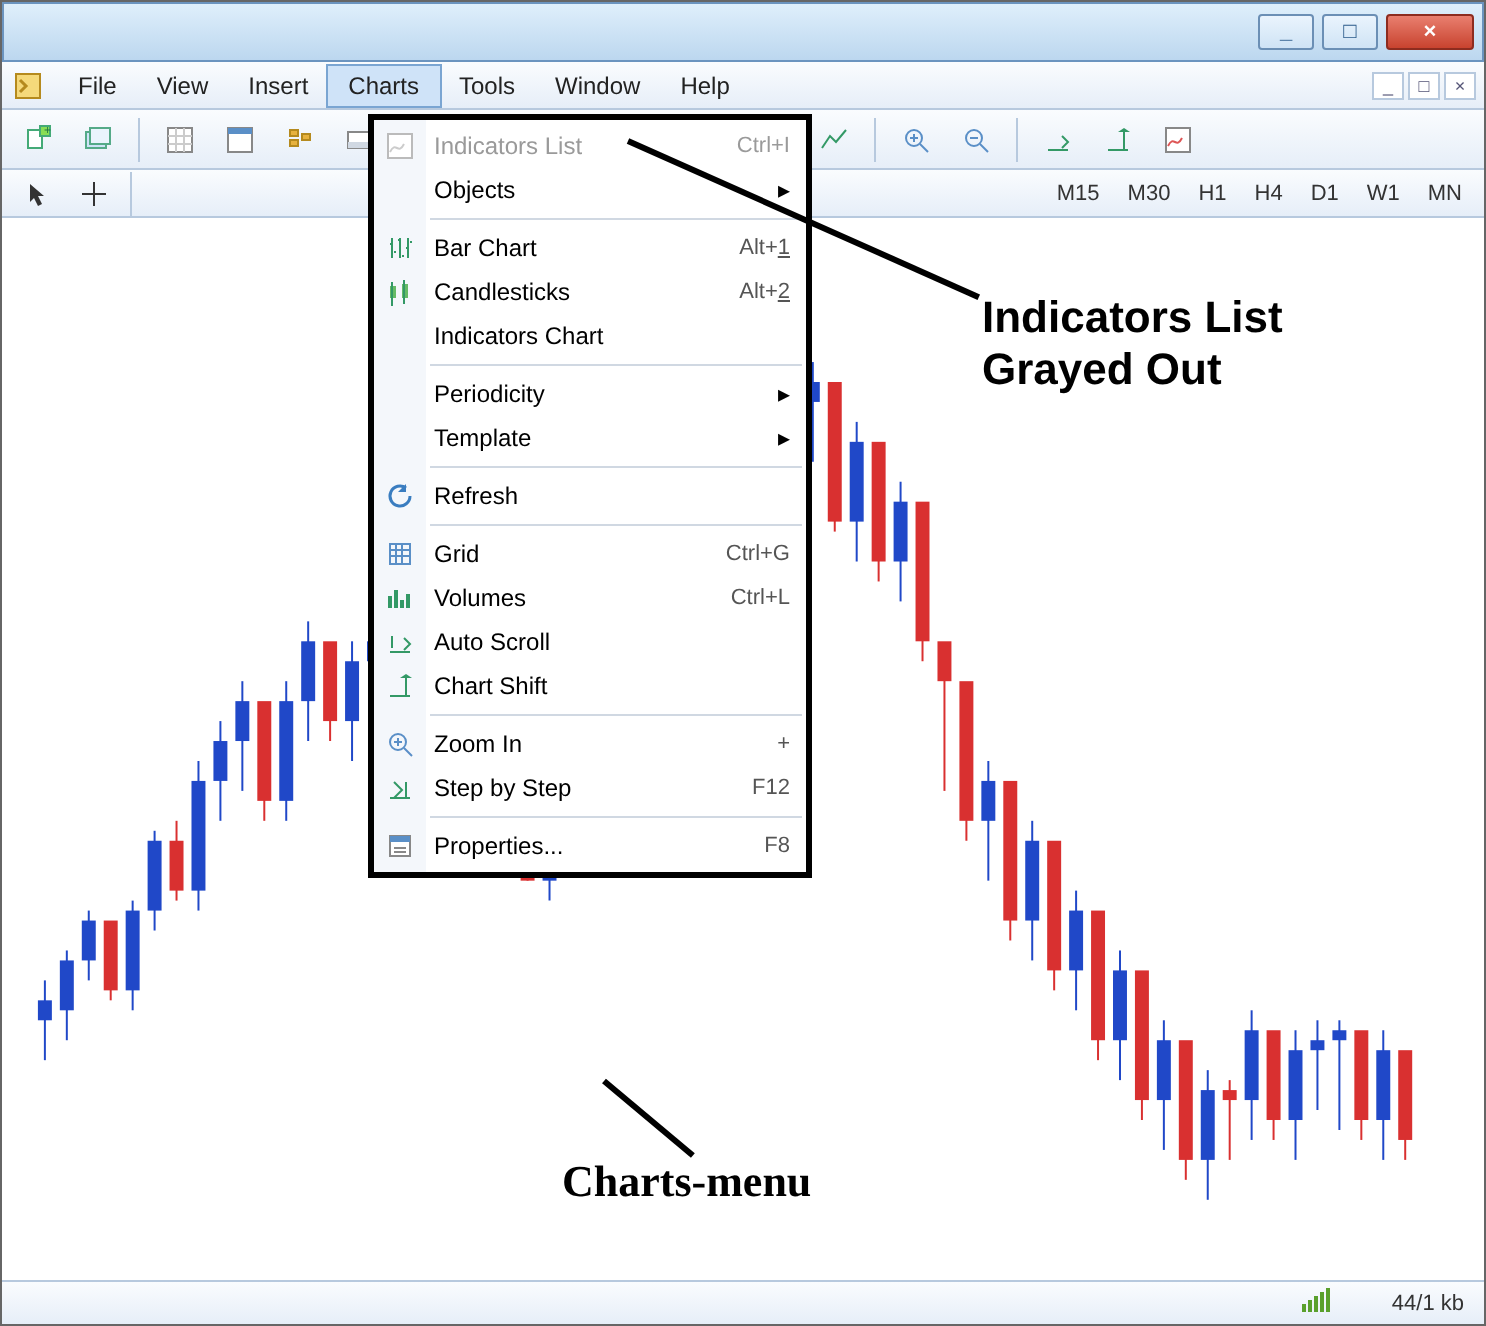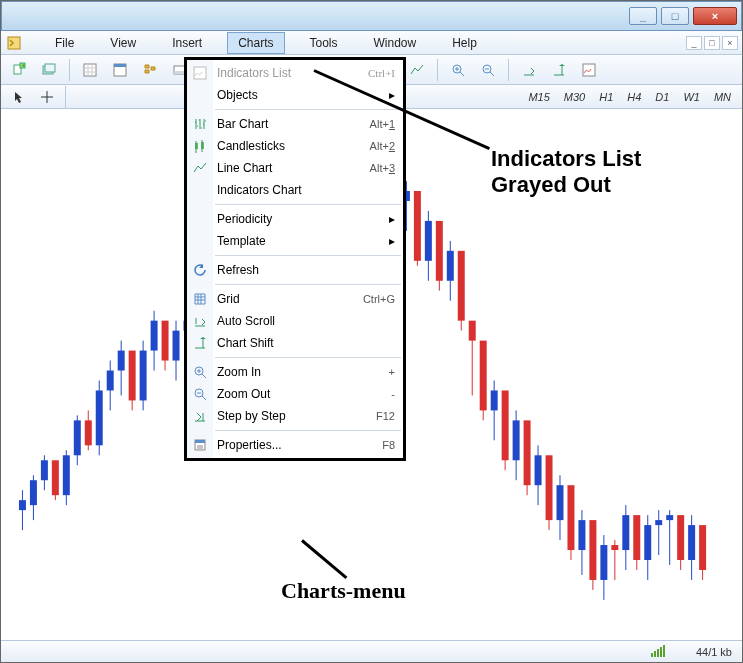--- a/index.html
+++ b/index.html
@@ -3,44 +3,44 @@
 <meta charset="utf-8">
 <style>
   * { box-sizing: border-box; margin: 0; padding: 0; font-family: "Segoe UI", Tahoma, sans-serif; user-select: none; }
   body { background: #fff; width: 743px; height: 663px; overflow: hidden; border: 1px solid #666; position: relative; }
 
   .titlebar { height: 30px; background: linear-gradient(#dfeffb,#bcd7ef); border: 1px solid #6b94bf; display: flex; align-items: center; justify-content: flex-end; padding: 0 4px; gap: 4px; }
   .winbtn { width: 28px; height: 18px; border: 1px solid #6b8fb5; border-radius: 2px; display: flex; align-items: center; justify-content: center; font-size: 11px; font-weight: bold; }
   .min-btn, .max-btn { background: linear-gradient(#eaf4fd,#cfe3f5); color:#2a5a8a; }
   .close-btn { background: linear-gradient(#e97f6f,#c8432f); color:#fff; border-color:#8d2c1f; width:44px; }
 
-  .menubar { height: 24px; background: linear-gradient(#fafcfe,#e6eef8); border-bottom: 1px solid #b7c9de; display:flex; align-items:center; padding-left: 4px; gap: 16px; position:relative; }
+  .menubar { height: 24px; background: linear-gradient(#fafcfe,#e6eef8); border-bottom: 1px solid #b7c9de; display:flex; align-items:center; padding-left: 4px; gap: 0; position:relative; }
   .app-icon { width:18px; height:18px; margin-right: 6px; display:inline-flex; align-items:center; justify-content:center; color:#d0a12c; }
   .menuitem { padding: 3px 10px; font-size: 12px; color:#222; cursor:default; }
   .menuitem.open { background:#cfe3f8; outline:1px solid #7aa5d2; }
   .child-ctrls { margin-left:auto; display:flex; gap:2px; padding-right:4px;}
   .child-ctrls span { width:16px; height:14px; border:1px solid #b7c9de; background:#fff; font-size:9px; display:flex; align-items:center; justify-content:center; color:#557; }
 
   .toolbar { height: 30px; background: linear-gradient(#fafcfe,#e6eef8); border-bottom: 1px solid #b7c9de; display:flex; align-items:center; padding: 0 6px; gap: 6px; }
   .tb-sep { width:1px; height:22px; background:#b7c9de; margin:0 2px; }
   .tb-btn { width:24px; height:24px; display:flex; align-items:center; justify-content:center; font-size:13px; color:#3a5f8a; border:1px solid transparent; border-radius:2px; }
   .tb-eabox { border:1px solid #b7c9de; background:#fff; padding:2px 10px; font-size:12px; color:#333; height:20px; display:flex; align-items:center; }
 
   .tfbar { height:24px; background: linear-gradient(#fafcfe,#e6eef8); border-bottom:1px solid #b7c9de; display:flex; align-items:center; padding:0 6px; gap:4px; }
-  .tf-btn { font-size:11px; color:#333; padding:1px 4px; border:1px solid transparent;font-style:italic; }
+  .tf-btn { font-size:11px; color:#333; padding:1px 4px; border:1px solid transparent; }
 
   .chart-area { position:absolute; top:110px; left:0; right:0; bottom:22px; background:#fff; overflow:hidden; }
   .candle-layer { position:absolute; top:0; left:0; width:100%; height:100%; }
 
   .dropdown { position:absolute; top:56px; left:183px; width:222px; background:linear-gradient(to right,#f4f7fb 0,#f4f7fb 26px,#fff 26px,#fff 100%); border:3px solid #000; z-index:10; font-size:12px; padding: 2px 0; }
   .dd-row { height:22px; display:flex; align-items:center; padding:0 8px 0 30px; position:relative; color:#000; }
   .dd-row.disabled { color:#9a9a9a; }
   .dd-row .ico { position:absolute; left:4px; width:18px; height:18px; display:flex; align-items:center; justify-content:center; }
   .dd-row .shortcut { margin-left:auto; font-size:11px; color:#555;}
-  .dd-row.disabled .shortcut { color:#9a9a9a;font-family:Liberation Serif, serif; }
+  .dd-row.disabled .shortcut { color:#9a9a9a; }
   .dd-row .subarrow { margin-left:auto; }
   .dd-sep { height:1px; background:#d0d8e2; margin:3px 2px 3px 28px; }
   .u { text-decoration: underline; }
 
   .annot { position:absolute; font-size:22px; font-weight:bold; font-family: Georgia, "Times New Roman", serif; color:#000; z-index:20; pointer-events:none; }
   .annot-line { position:absolute; background:#000; z-index:20; pointer-events:none; }
 
   .statusbar { position:absolute; bottom:0; left:0; right:0; height:22px; background:linear-gradient(#fafcfe,#e6eef8); border-top:1px solid #b7c9de; display:flex; align-items:center; justify-content:flex-end; padding:0 10px; gap:30px; font-size:11px; color:#333; }
   .signal-icon span { display:inline-block; width:2px; background:#5aa02c; margin-right:1px;}
 </style>
@@ -362,29 +362,20 @@
         <svg width="14" height="14">
           <rect x="2" y="4" width="3" height="6" fill="#6b6"></rect>
           <rect x="8" y="3" width="3" height="7" fill="#6b6"></rect>
           <path d="M3 2v12M9 1v12" stroke="#396"></path>
         </svg>
       </span>
       <span>Candlesticks</span>
       <span class="shortcut">Alt+<span class="u">2</span></span>
     </div>
     <div class="dd-row">
-      <span class="ico">
-        <svg width="14" height="14">
-          <path d="M1 11 L5 5 L8 8 L13 2" stroke="#396" fill="none"></path>
-        </svg>
-      </span>
-      <span>Line Chart</span>
-      <span class="shortcut">Alt+<span class="u">3</span></span>
-    </div>
-    <div class="dd-row">
       <span>Indicators Chart</span>
     </div>
     <div class="dd-sep"></div>
     <div class="dd-row">
       <span>Periodicity</span>
       <span class="subarrow">▸</span>
     </div>
     <div class="dd-row">
       <span>Template</span>
       <span class="subarrow">▸</span>
@@ -401,20 +392,29 @@
     </div>
     <div class="dd-sep"></div>
     <div class="dd-row">
       <span class="ico">
         <svg width="14" height="14">
           <path d="M2 2h10v10H2zM2 5h10M2 8h10M5 2v10M8 2v10" stroke="#5a8fc7" fill="none"></path>
         </svg>
       </span>
       <span>Grid</span>
       <span class="shortcut">Ctrl+G</span>
+    </div>
+    <div class="dd-row">
+      <span class="ico">
+        <svg width="14" height="14">
+          <path d="M2 12V6M5 12V3M8 12V8M11 12V5" stroke="#396" stroke-width="2"></path>
+        </svg>
+      </span>
+      <span>Volumes</span>
+      <span class="shortcut">Ctrl+L</span>
     </div>
     <div class="dd-row">
       <span class="ico">
         <svg width="14" height="14">
           <path d="M2 12h10" stroke="#396"></path>
           <path d="M9 5l3 3-3 3" stroke="#396" fill="none"></path>
           <path d="M3 4v6" stroke="#396"></path>
         </svg>
       </span>
       <span>Auto Scroll</span>
@@ -432,30 +432,20 @@
     <div class="dd-sep"></div>
     <div class="dd-row">
       <span class="ico">
         <svg width="14" height="14">
           <circle cx="6" cy="6" r="4" fill="none" stroke="#5a8fc7"></circle>
           <path d="M9 9l4 4M4 6h4M6 4v4" stroke="#5a8fc7"></path>
         </svg>
       </span>
       <span>Zoom In</span>
       <span class="shortcut">+</span>
-    </div>
-    <div class="dd-row">
-      <span class="ico">
-        <svg width="14" height="14">
-          <circle cx="6" cy="6" r="4" fill="none" stroke="#5a8fc7"></circle>
-          <path d="M9 9l4 4M4 6h4" stroke="#5a8fc7"></path>
-        </svg>
-      </span>
-      <span>Zoom Out</span>
-      <span class="shortcut">-</span>
     </div>
     <div class="dd-row">
       <span class="ico">
         <svg width="14" height="14">
           <path d="M2 12h10" stroke="#396"></path>
           <path d="M4 4l4 4-4 4" stroke="#396" fill="none"></path>
           <path d="M10 4v8" stroke="#396"></path>
         </svg>
       </span>
       <span>Step by Step</span>

